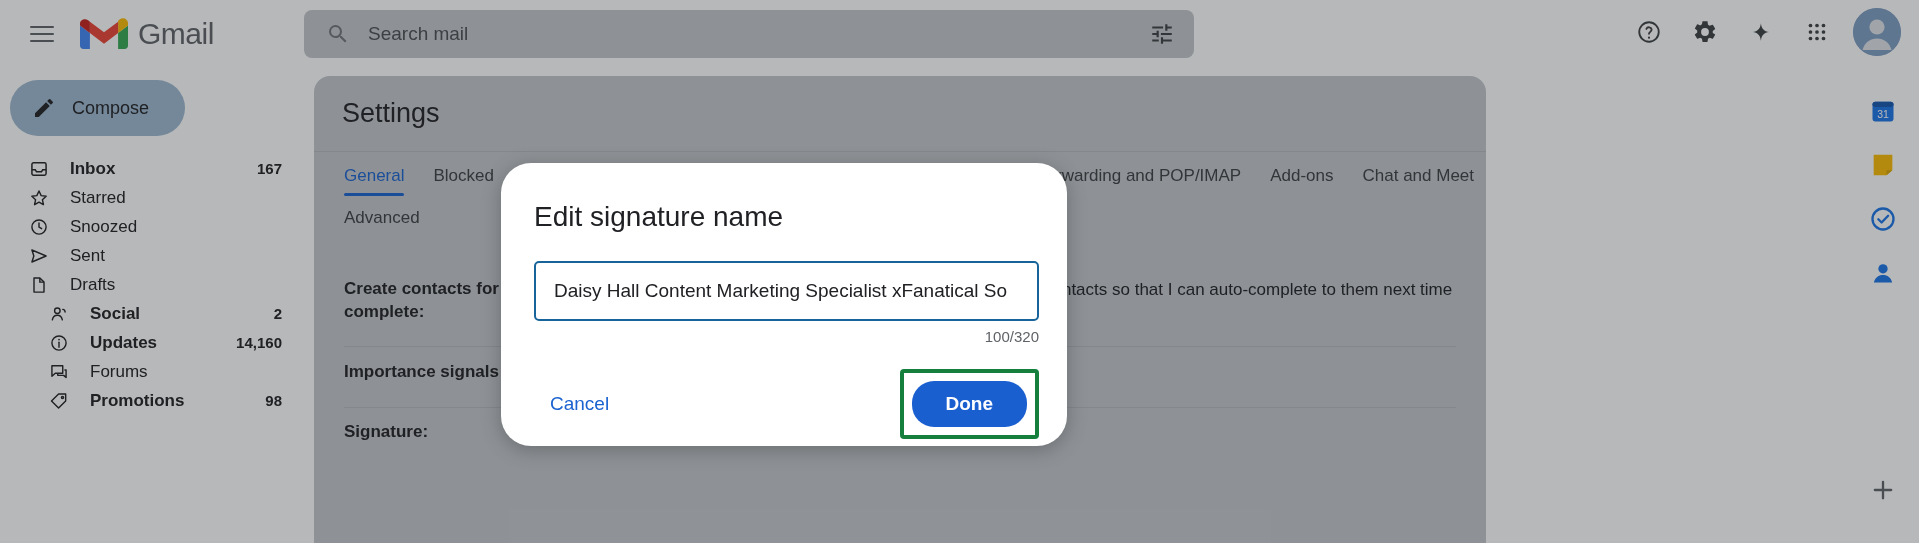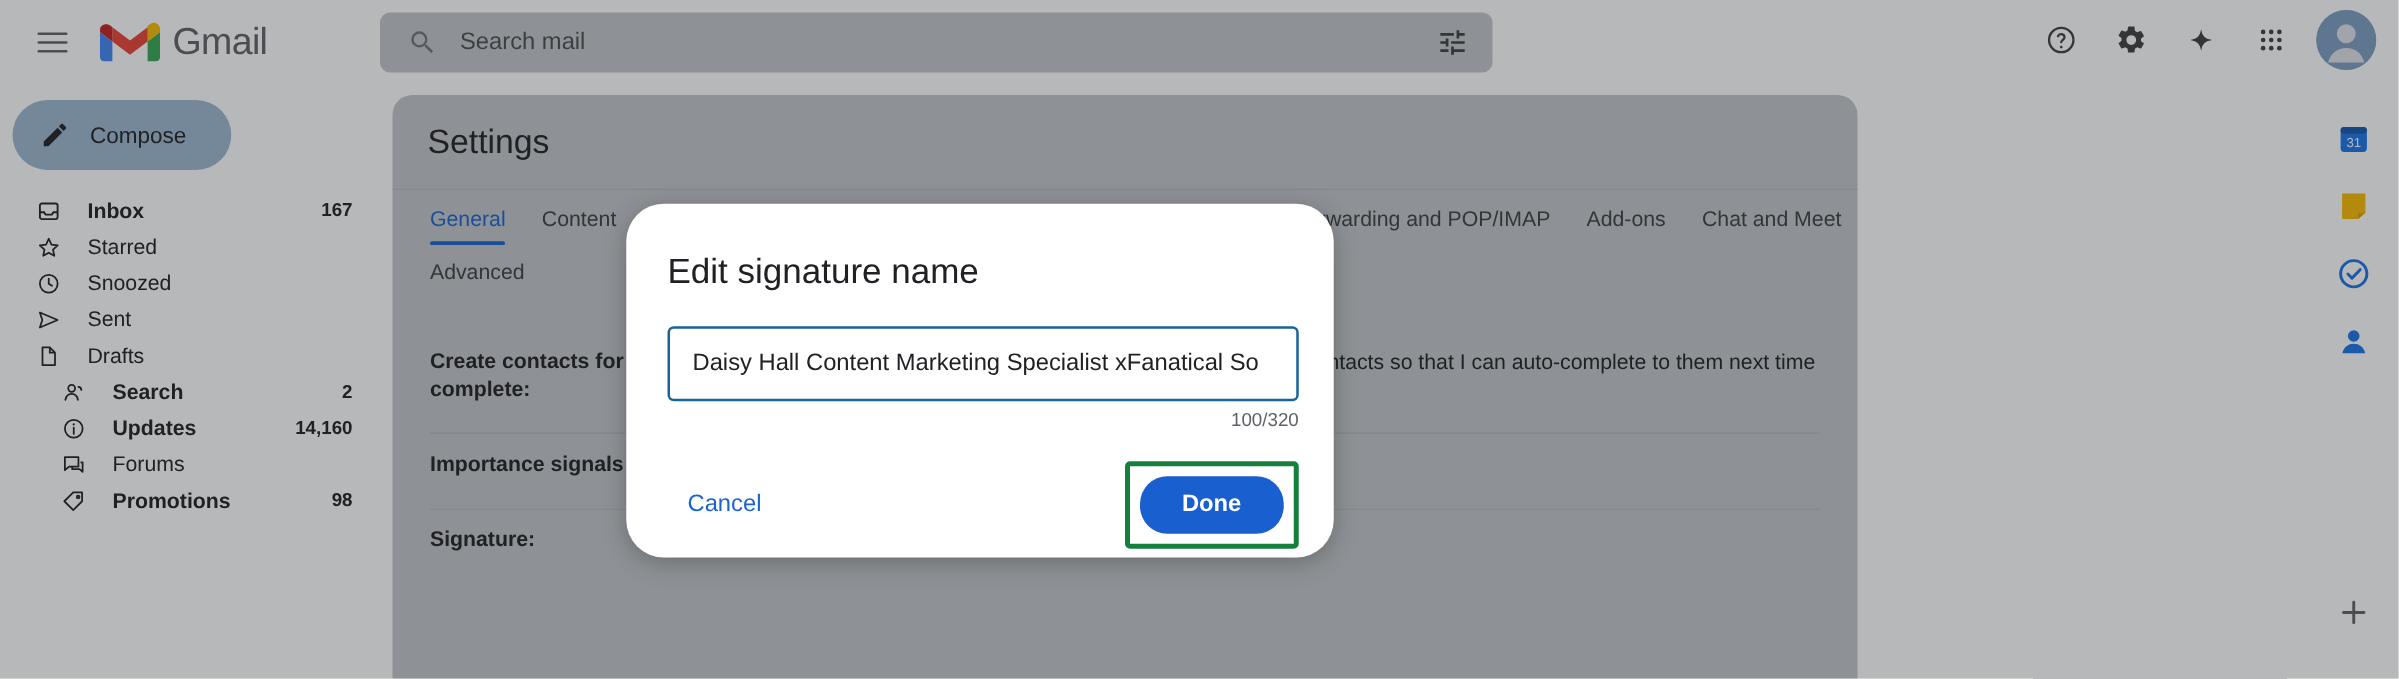--- a/index.html
+++ b/index.html
@@ -220,21 +220,21 @@
           <span class="cnt"></span>
         </div>
         <div class="nav-item sub bold">
           <span class="ic">
               <svg width="20" height="20" viewBox="0 0 24 24" fill="none" stroke="#202124" stroke-width="1.7">
                 <circle cx="10" cy="8" r="3.3"></circle>
                 <path d="M4 19c.7-3.6 3.1-5.6 6-5.6s5.3 2 6 5.6" stroke-linecap="round"></path>
                 <path d="M16.5 6.5a3 3 0 0 1 2.8 3" stroke-linecap="round"></path>
               </svg>
             </span>
-          <span class="lbl">Search</span>
+          <span class="lbl">Social</span>
           <span class="cnt">2</span>
         </div>
         <div class="nav-item sub bold">
           <span class="ic">
               <svg width="20" height="20" viewBox="0 0 24 24" fill="none" stroke="#202124" stroke-width="1.7">
                 <circle cx="12" cy="12" r="8.5"></circle>
                 <path d="M12 11v6" stroke-linecap="round"></path>
                 <circle cx="12" cy="7.8" r="1.05" fill="#202124" stroke="none"></circle>
               </svg>
             </span>
@@ -261,21 +261,21 @@
           <span class="lbl">Promotions</span>
           <span class="cnt">98</span>
         </div>
       </div>
     </div>
 
     <div class="main">
       <div class="settings-title">Settings</div>
       <div class="tabrow">
         <div class="tab active">General</div>
-        <div class="tab">Content</div>
+        <div class="tab">Blocked</div>
         <div class="tab">Inbox</div>
         <div class="tab">Accounts and Import</div>
         <div class="tab">Filters and Blocked Addresses</div>
         <div class="tab">Forwarding and POP/IMAP</div>
         <div class="tab">Add-ons</div>
         <div class="tab">Chat and Meet</div>
         <div class="tab">Advanced</div>
       </div>
 
       <div class="content">

